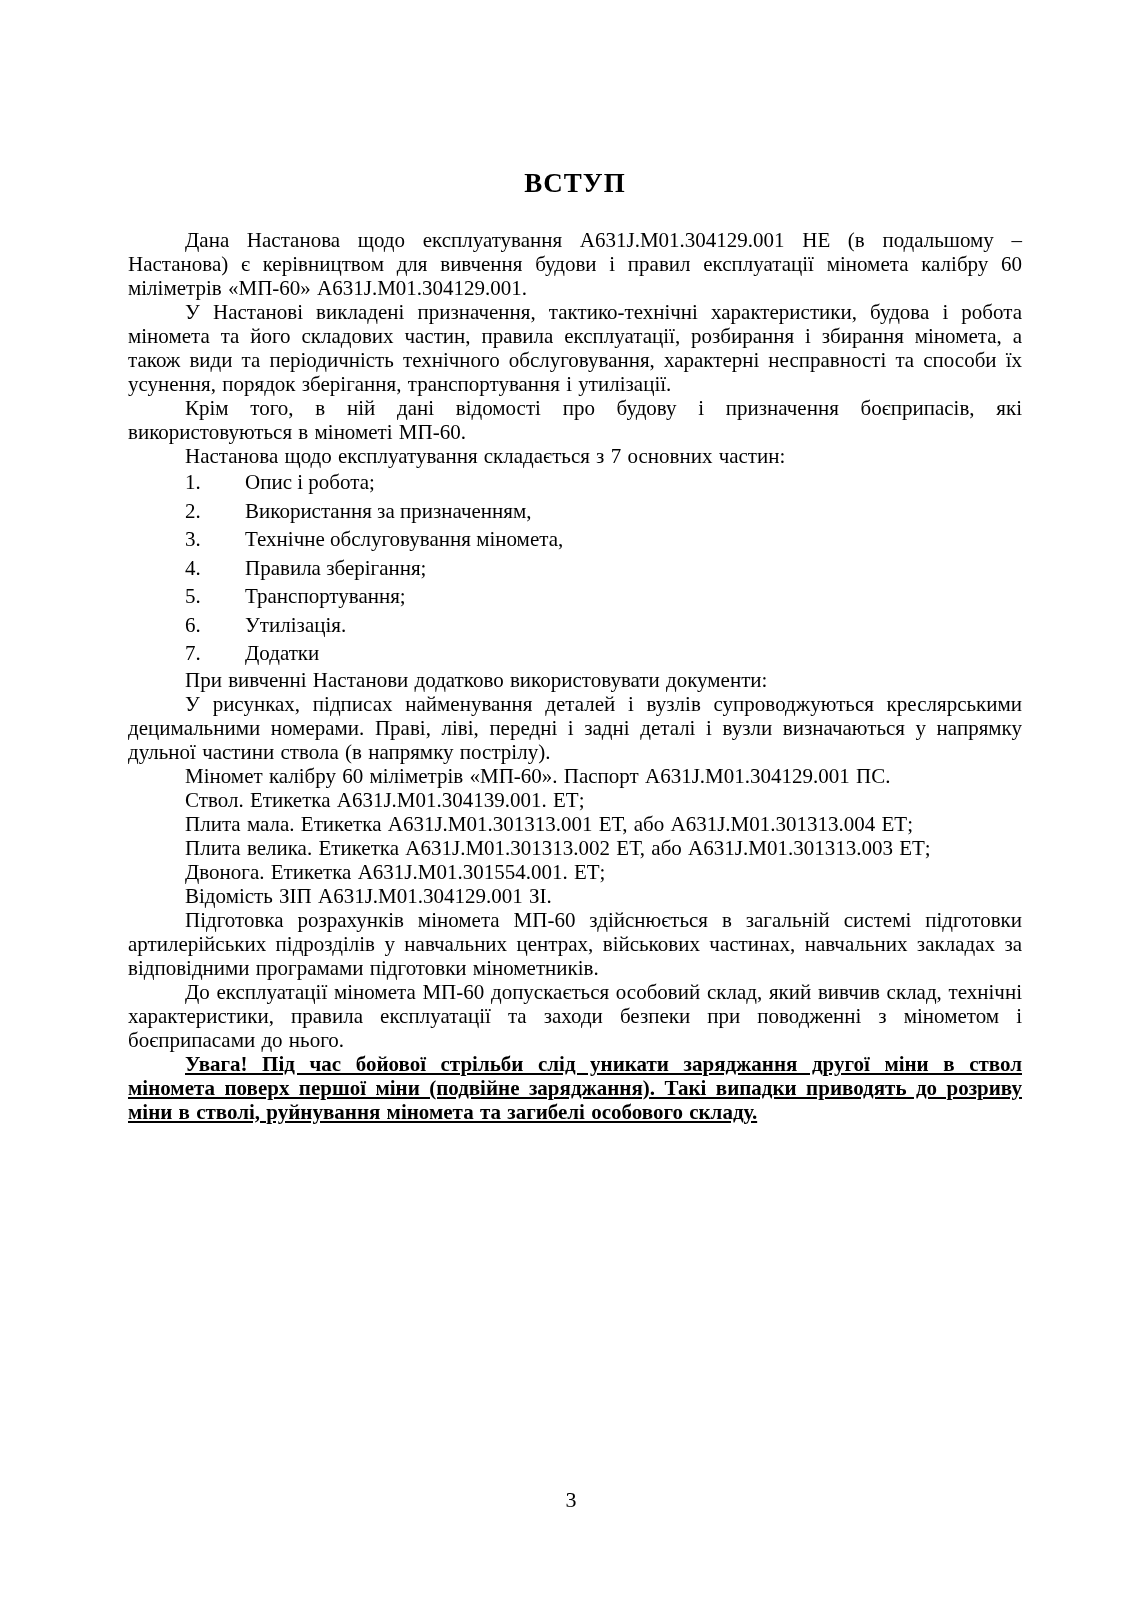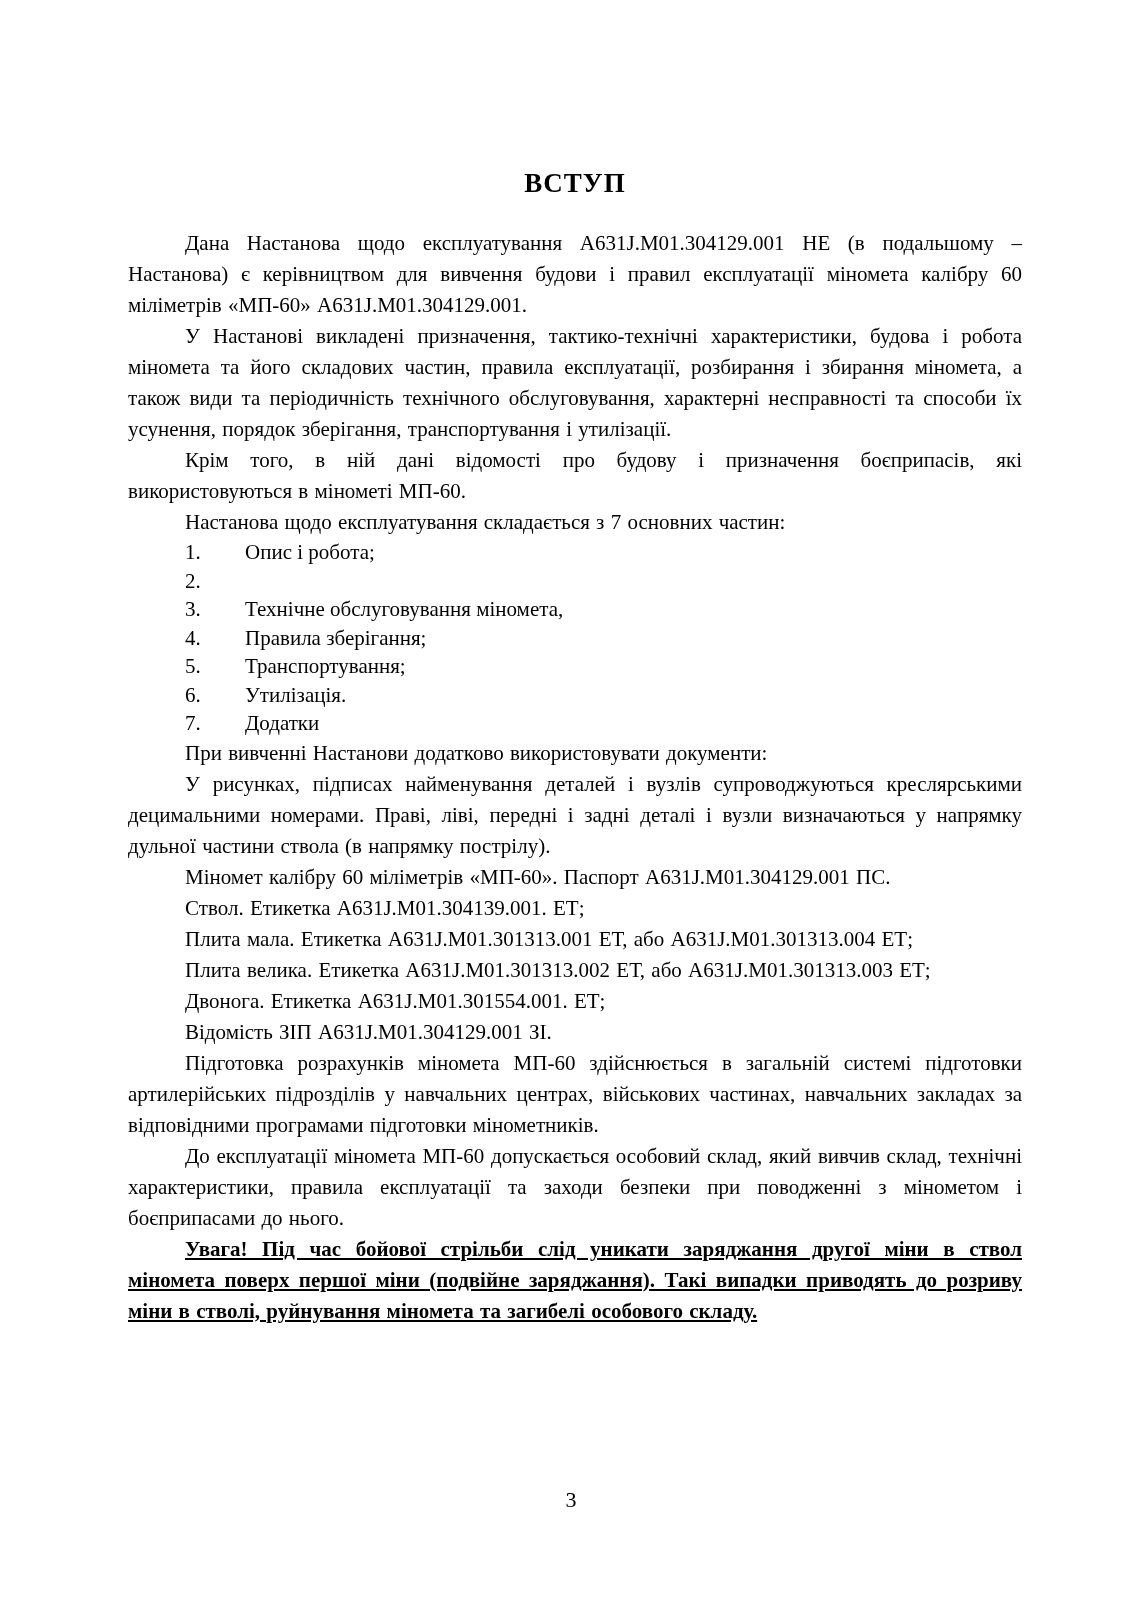--- a/index.html
+++ b/index.html
@@ -22,21 +22,21 @@
     margin: 0 0 30px 0;
     font-size: 27px;
     line-height: 30px;
     font-weight: bold;
     text-align: center;
     letter-spacing: 1px;
   }
   .para {
     margin: 0;
     font-size: 21px;
-    line-height: 31px;
+    line-height: 24px;
     text-align: justify;
     text-indent: 57px;
     word-spacing: 1px;
   }
   .para.bold { font-weight: bold; text-decoration: underline; }
   .list-row {
     display: flex;
     font-size: 21px;
     line-height: 28.5px;
   }
@@ -65,20 +65,21 @@
     <p class="para">Крім того, в ній дані відомості про будову і призначення боєприпасів, які використовуються в мінометі МП-60.</p>
     <p class="para">Настанова щодо експлуатування складається з 7 основних частин:</p>
 
     <div>
       <div class="list-row">
         <span class="list-num">1.</span>
         <span class="list-text">Опис і робота;</span>
       </div>
       <div class="list-row">
         <span class="list-num">2.</span>
+        <span class="list-text">Використання за призначенням,</span>
       </div>
       <div class="list-row">
         <span class="list-num">3.</span>
         <span class="list-text">Технічне обслуговування міномета,</span>
       </div>
       <div class="list-row">
         <span class="list-num">4.</span>
         <span class="list-text">Правила зберігання;</span>
       </div>
       <div class="list-row">

